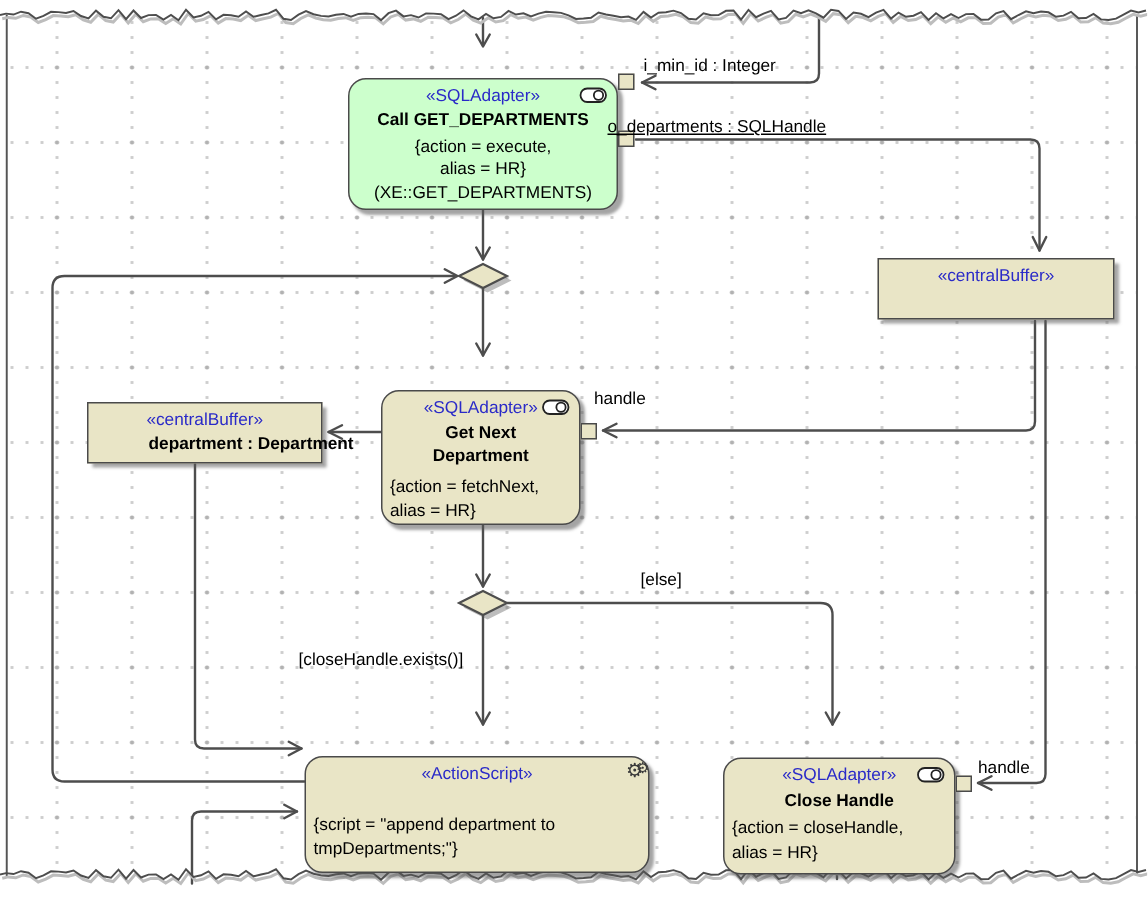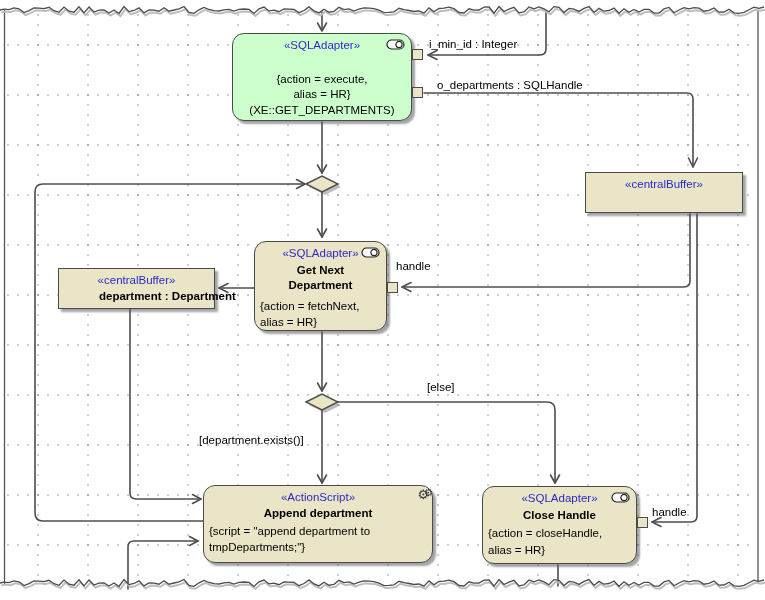--- a/index.html
+++ b/index.html
@@ -18,21 +18,21 @@
     background-size:50px 50px, 10px 50px, 50px 10px;
     background-position:8px 8px, 8px 8px, 8px 8px;
     opacity:.8;
   }
   svg.edges{position:absolute;left:0;top:0;}
   .node{
     position:absolute;box-sizing:border-box;
     border:1.4px solid #4a4a4a;border-radius:12px;
     background:#e9e5c6;
     box-shadow:3px 3px 2px rgba(90,90,90,.55);
-    font-size:11.5px;color:#000;
+    font-size:11.5px;color:#000;margin-top:19px;
   }
   .node.green{background:#ccffcc;}
   .buffer{
     position:absolute;box-sizing:border-box;
     border:1.3px solid #4a4a4a;background:#e9e5c6;
     box-shadow:3px 3px 2px rgba(90,90,90,.55);
     font-size:11.5px;color:#000;
   }
   .row{position:absolute;left:0;right:0;text-align:center;line-height:14px;white-space:nowrap;}
   .row.left{text-align:left;padding-left:5px;}
@@ -117,28 +117,29 @@
     </svg>
 
   <div class="node green" style="left:232px;top:33px;width:180px;height:88px;">
     <div class="row st" style="top:4px;">«SQLAdapter»</div>
     <span class="icon-pill">
       <svg width="20" height="11">
           <rect x="1" y="1" width="17" height="9" rx="4.5" fill="#fff" stroke="#222" stroke-width="1.2"></rect>
           <circle cx="13" cy="5.5" r="3.1" fill="#fff" stroke="#222" stroke-width="1.2"></circle>
         </svg>
     </span>
+    <div class="row nm" style="top:20px;">Call GET_DEPARTMENTS</div>
     <div class="row" style="top:38px;">{action = execute,</div>
     <div class="row" style="top:53px;">alias = HR}</div>
     <div class="row" style="top:69px;">(XE::GET_DEPARTMENTS)</div>
   </div>
   <div class="pin" style="left:412px;top:49px;"></div>
   <div class="pin" style="left:412px;top:87px;"></div>
   <div class="lbl" style="left:429px;top:38px;">i_min_id : Integer</div>
-  <div class="lbl" style="left:437px;top:79px;">o_departments : SQLHandle</div>
+  <div class="lbl" style="left:405px;top:79px;text-decoration:underline;">o_departments : SQLHandle</div>
 
   <div class="buffer" style="left:585px;top:172px;width:158px;height:41px;">
     <div class="row st" style="top:4px;">«centralBuffer»</div>
   </div>
 
   <div class="node" style="left:254px;top:241px;width:133px;height:90px;">
     <div class="row st" style="top:4px;">«SQLAdapter»</div>
     <span class="icon-pill">
       <svg width="20" height="11">
           <rect x="1" y="1" width="17" height="9" rx="4.5" fill="#fff" stroke="#222" stroke-width="1.2"></rect>
@@ -152,26 +153,25 @@
   </div>
   <div class="pin" style="left:387px;top:282px;"></div>
   <div class="lbl" style="left:396px;top:260px;">handle</div>
 
   <div class="buffer" style="left:58px;top:268px;width:157px;height:41px;">
     <div class="row st" style="top:4px;">«centralBuffer»</div>
     <div class="row nm" style="top:20px;padding-left:40px;">department : Department</div>
   </div>
 
   <div class="lbl" style="left:427px;top:381px;">[else]</div>
-  <div class="lbl" style="left:199px;top:434px;">[department.exists()]</div>
+  <div class="lbl" style="left:199px;top:434px;">[closeHandle.exists()]</div>
 
   <div class="node" style="left:203px;top:485px;width:230px;height:78px;">
     <div class="row st" style="top:4px;">«ActionScript»</div>
     <span class="icon-gears">⚙<span class="g2">⚙</span></span>
-    <div class="row nm" style="top:20px;">Append department</div>
     <div class="row left" style="top:38px;">{script = "append department to</div>
     <div class="row left" style="top:54px;">tmpDepartments;"}</div>
   </div>
 
   <div class="node" style="left:482px;top:486px;width:155px;height:78px;">
     <div class="row st" style="top:4px;">«SQLAdapter»</div>
     <span class="icon-pill">
       <svg width="20" height="11">
           <rect x="1" y="1" width="17" height="9" rx="4.5" fill="#fff" stroke="#222" stroke-width="1.2"></rect>
           <circle cx="13" cy="5.5" r="3.1" fill="#fff" stroke="#222" stroke-width="1.2"></circle>

